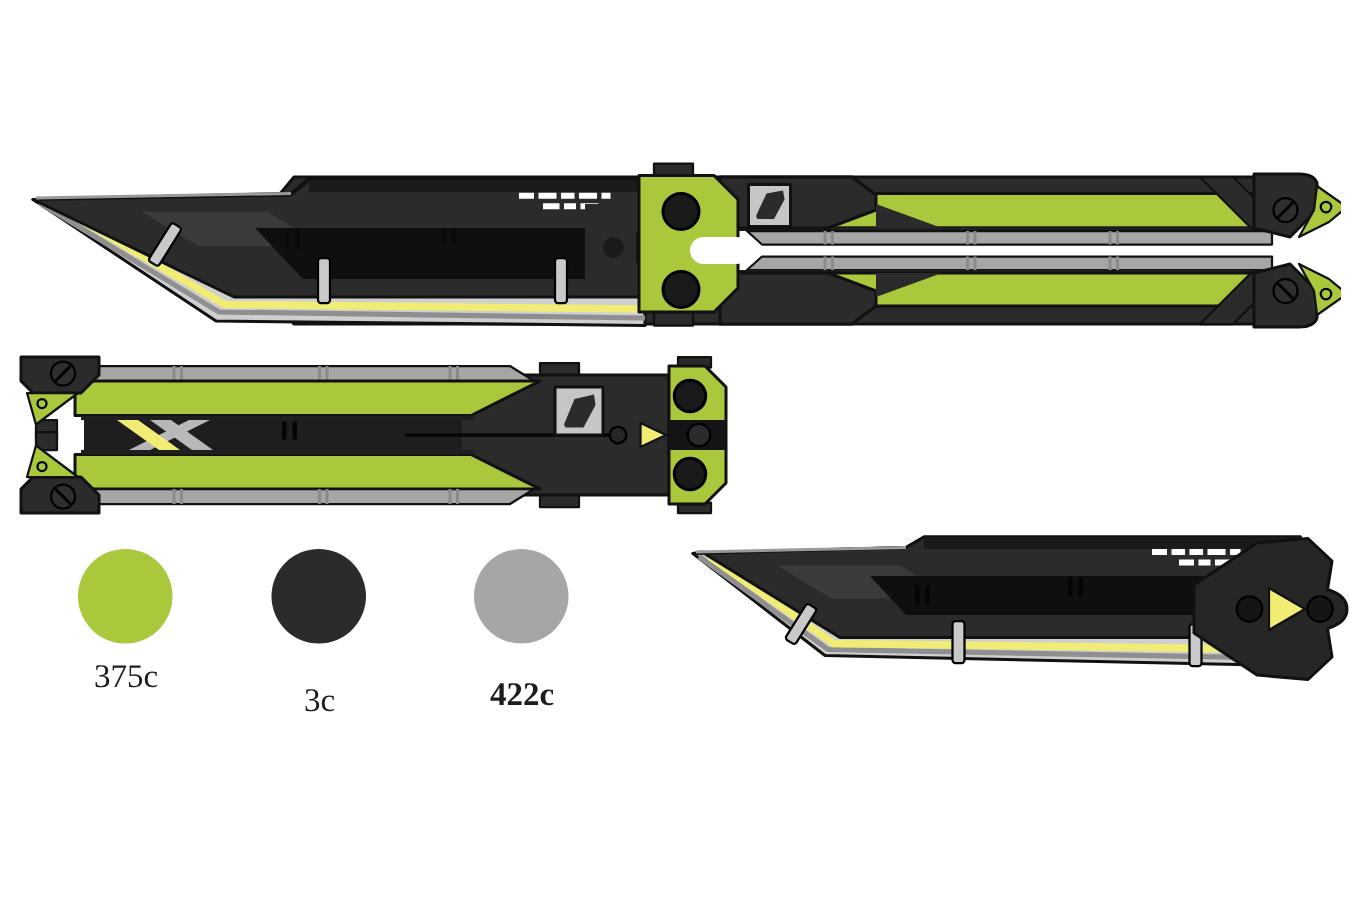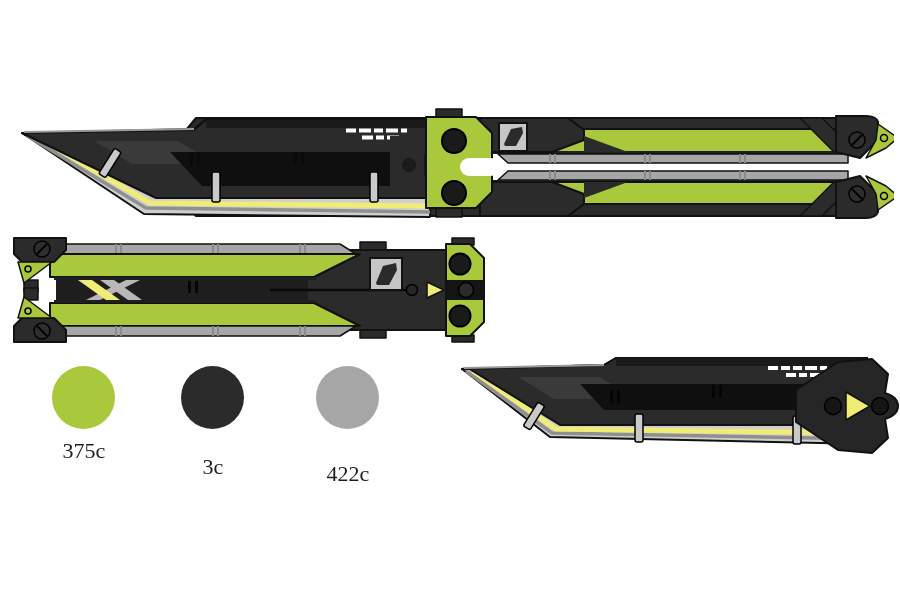--- a/index.html
+++ b/index.html
@@ -262,15 +262,15 @@
       <polygon class="f-yellow s-thin" points="394,40 394,68 418,54"></polygon>
     </g>
   </svg>
 
   <div>
     <div class="swatch-circle" style="left: 52px; top: 366px; background: rgb(169, 200, 60);"></div>
     <div class="swatch-circle" style="left: 181px; top: 366px; background: rgb(43, 43, 43);"></div>
     <div class="swatch-circle" style="left: 316px; top: 366px; background: rgb(166, 166, 166);"></div>
     <div class="swatch-label" style="left:24px;top:438px;">375c</div>
     <div class="swatch-label" style="left:153px;top:438px;margin-top:16px;">3c</div>
-    <div class="swatch-label" style="left:288px;top:461px;">422c</div>
+    <div class="swatch-label" style="left:288px;top:450px;font-weight:bold;">422c</div>
   </div>
 </div>
 
 </body></html>

